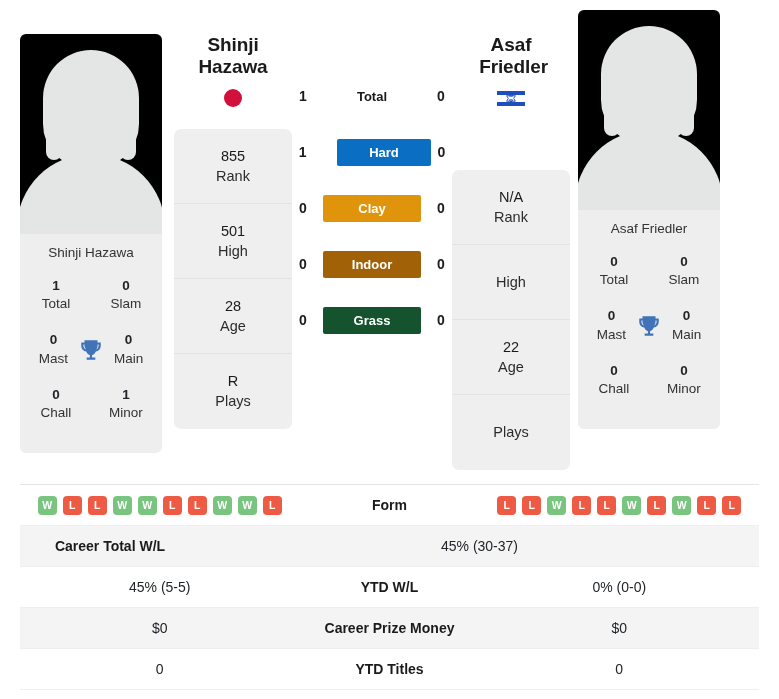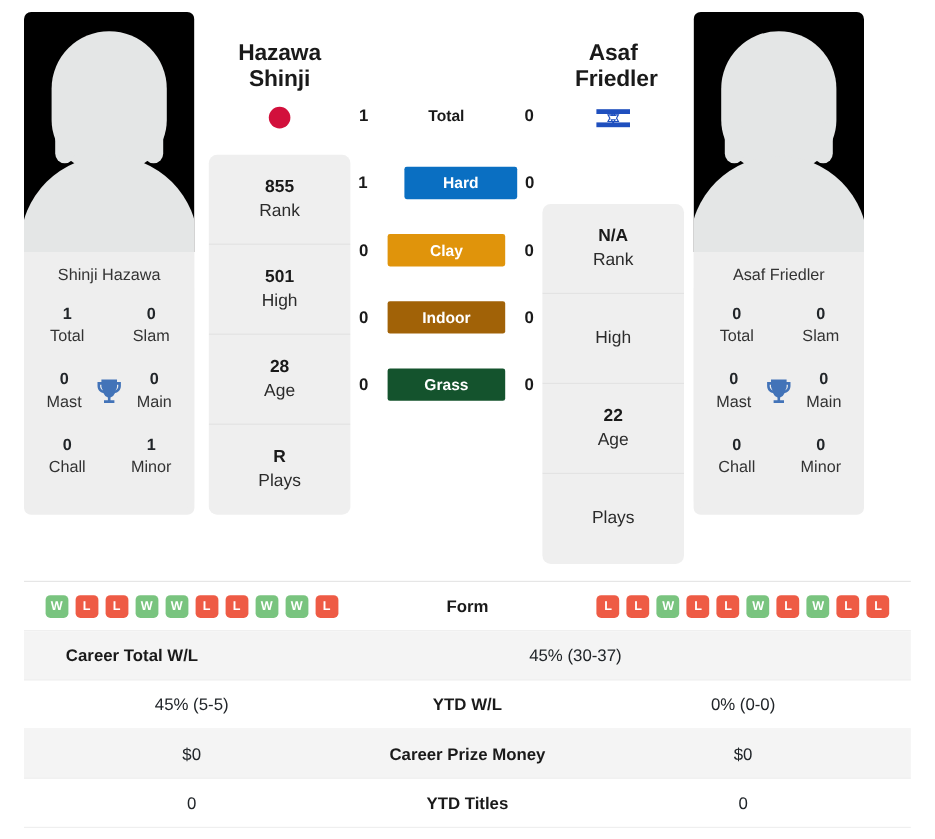--- a/index.html
+++ b/index.html
@@ -17,21 +17,21 @@
   
   .top-area {
     display: flex;
     align-items: flex-start;
     padding: 10px 0 0 0;
     height: 478px;
   }
 
   
   .player-col { width: 158px; flex: 0 0 158px; padding: 0 8px; }
-  .player-col.left { margin-left: 12px; }
+  .player-col.left { margin-left: 12px; margin-top: 24px; }
   .player-col.right { margin-right: 12px; }
 
   .photo-card {
     background: #eeeeee;
     border-radius: 6px;
     overflow: hidden;
     padding-bottom: 6px;
   }
   .photo {
     width: 100%;
@@ -134,21 +134,21 @@
   }
   .sc-cell {
     height: 75px;
     display: flex;
     flex-direction: column;
     align-items: center;
     justify-content: center;
     border-bottom: 1px solid #e3e3e3;
   }
   .sc-cell:last-child { border-bottom: none; }
-  .sc-val { font-size: 14.5px; font-weight: bold; color: #1a1a1a; line-height: 1.4; }
+  .sc-val { font-size: 14.5px; font-weight: normal; color: #1a1a1a; line-height: 1.4; }
   .sc-lbl { font-size: 14.5px; color: #2b2b2b; line-height: 1.4; }
 
   
   .center-col {
     flex: 0 0 160px;
     width: 160px;
     padding-top: 58px;
     display: flex;
     flex-direction: column;
     gap: 0;
@@ -275,22 +275,22 @@
               <div class="ms-val">1</div>
               <div class="ms-lbl">Minor</div>
             </div>
           </div>
         </div>
       </div>
     </div>
 
     <div class="rank-col left">
       <div class="name-block">
+        <div class="name-text">Shinji</div>
         <div class="name-text">Hazawa</div>
-        <div class="name-text">Shinji</div>
         <div class="flag flag-jp"></div>
       </div>
       <div class="stat-card" style="margin-top:22px">
         <div class="sc-cell">
           <div class="sc-val">855</div>
           <div class="sc-lbl">Rank</div>
         </div>
         <div class="sc-cell">
           <div class="sc-val">501</div>
           <div class="sc-lbl">High</div>

